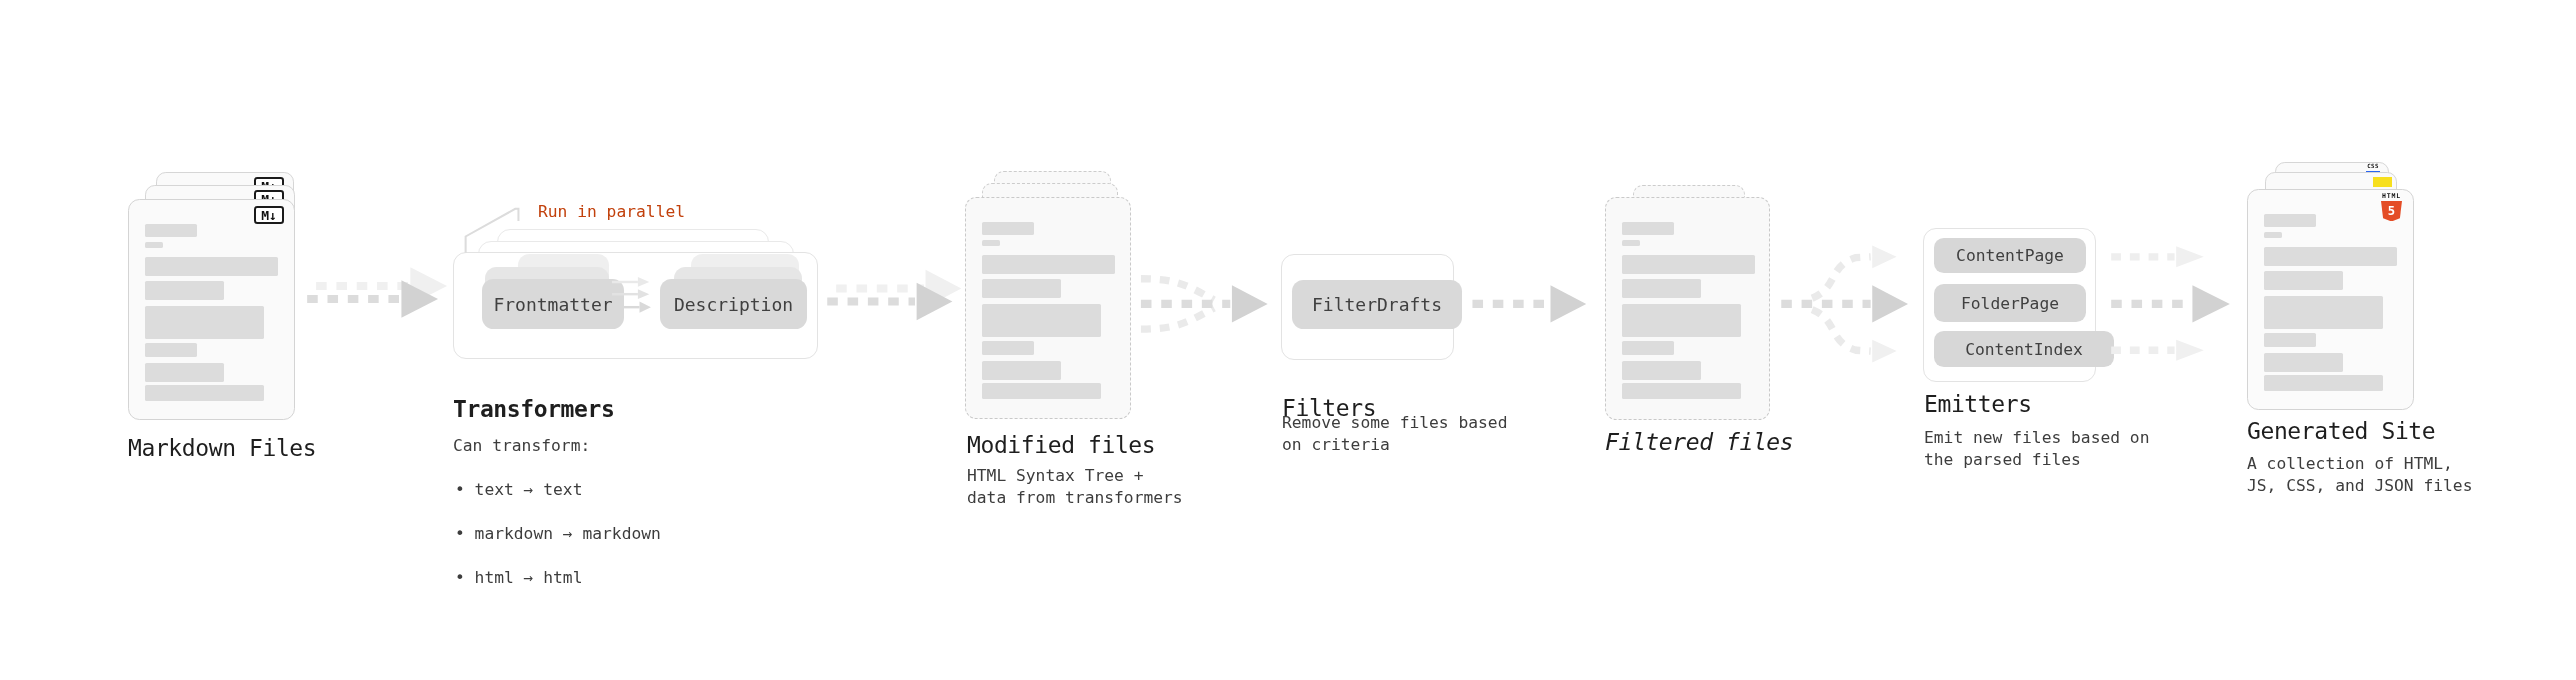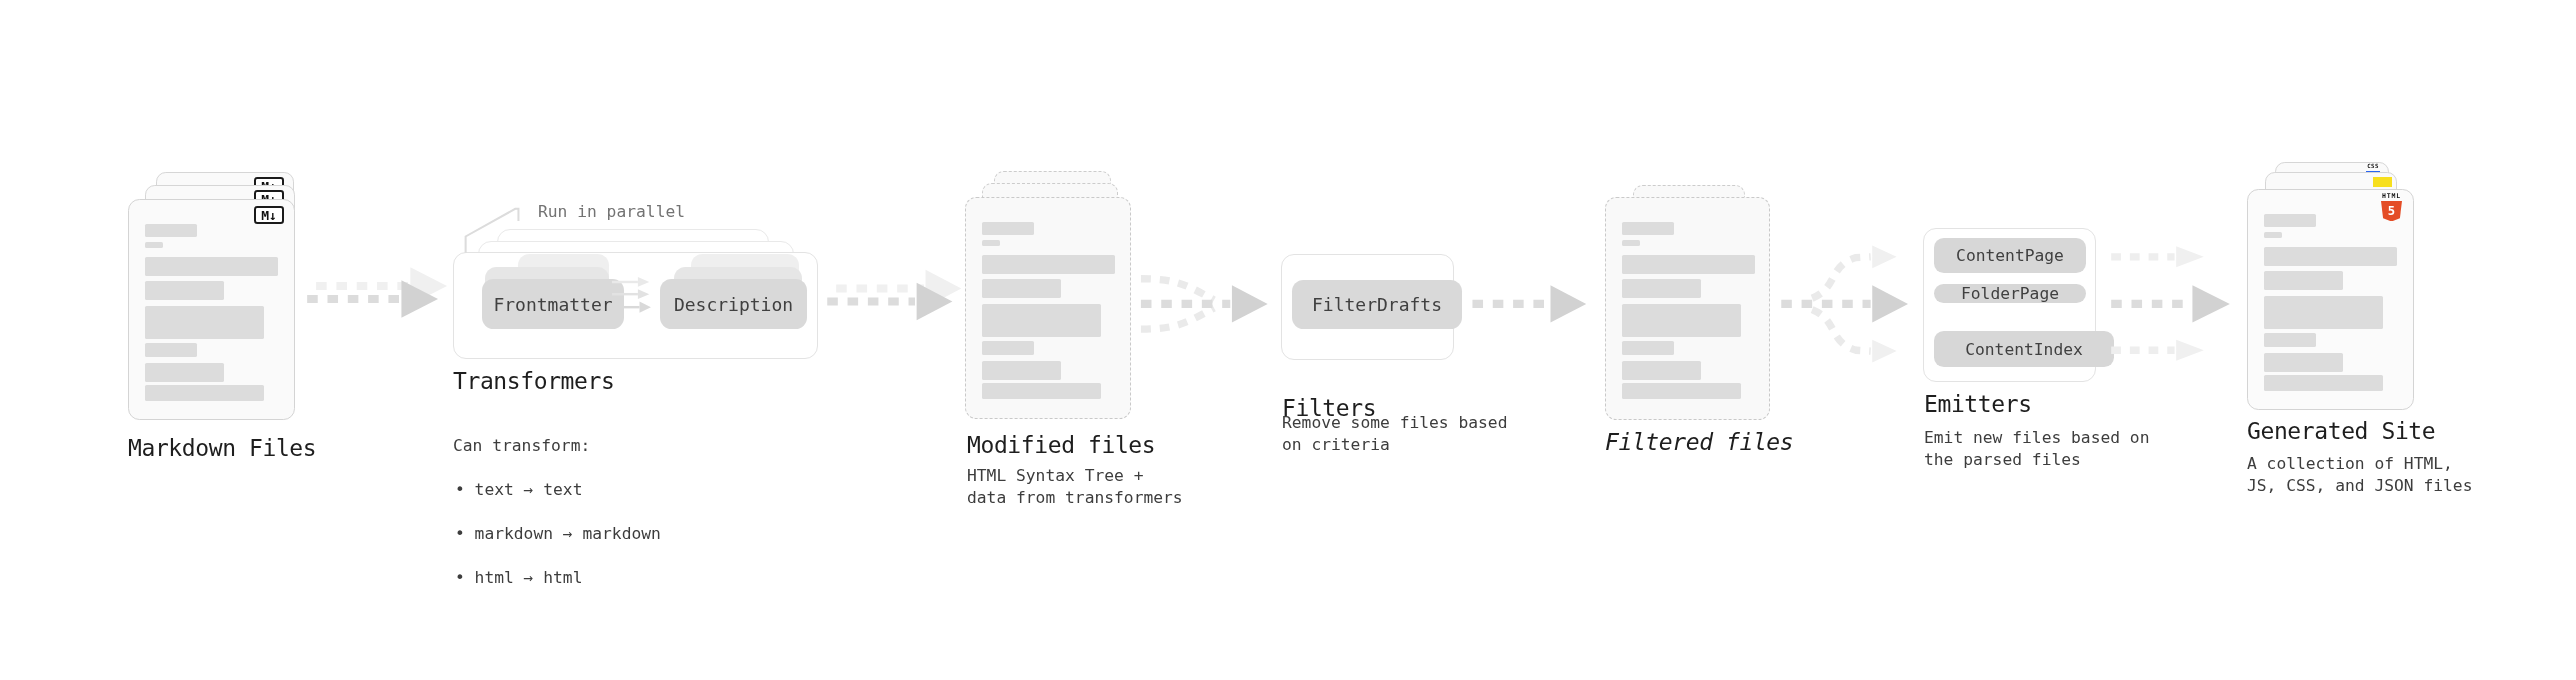--- a/index.html
+++ b/index.html
@@ -32,21 +32,21 @@
         display:flex;align-items:center;justify-content:center;
         font-size:18px;color:#404040;white-space:nowrap;}
   .pill.g1{background:#e6e6e6;}
   .pill.g2{background:#efefef;}
   .pill.emit{background:#d7d7d7;border-radius:9.8px;font-size:16.3px;}
 
   
   .stage-title{position:absolute;font-size:23px;line-height:26px;color:#1e1e1e;letter-spacing:-0.4px;white-space:nowrap;}
   .stage-sub{position:absolute;font-size:16.3px;line-height:22px;color:#3d3d3d;white-space:pre-line;}
   .bullet{margin-left:2px;}
-  .annotation{position:absolute;font-size:16.3px;color:#737373;white-space:nowrap;}
+  .annotation{position:absolute;font-size:16.3px;color:#c2410c;white-space:nowrap;}
 
   
   .md-badge{position:absolute;box-sizing:border-box;background:#ffffff;border:2.4px solid #1a1a1a;border-radius:3.3px;
             display:flex;align-items:center;justify-content:center;font-weight:700;font-size:13px;color:#111;}
 
   
   .css-badge{position:absolute;width:18px;text-align:center;}
   .css-badge .t{font-size:5.7px;font-weight:800;color:#111;line-height:5.7px;letter-spacing:0.4px;}
   .css-badge .u{height:2.4px;margin:0.8px auto 0;width:14.6px;}
   .js-badge{position:absolute;}
@@ -95,21 +95,21 @@
 
     <div class="pill g2" style="left:518px;top:254px;width:91px;height:50px;"></div>
     <div class="pill g2" style="left:691px;top:254px;width:108px;height:50px;"></div>
     <div class="pill g1" style="left:485px;top:267px;width:124px;height:50px;"></div>
     <div class="pill g1" style="left:674px;top:267px;width:128px;height:50px;"></div>
     <div class="pill" style="left:462px;top:279px;width:142px;height:50px;margin-left:20px;">Frontmatter</div>
     <div class="pill" style="left:660px;top:279px;width:147px;height:50px;">Description</div>
 
     <div class="annotation" style="left:538px;top:202px;">Run in parallel</div>
 
-    <div class="stage-title" style="left:453px;top:368px;">Transformers</div>
+    <div class="stage-title" style="left:453px;top:396px;font-weight:bold;">Transformers</div>
     <div class="stage-sub" style="left:453px;top:413px;">
       <div>Can transform:</div>
       <div class="bullet">• text → text</div>
       <div class="bullet">• markdown → markdown</div>
       <div class="bullet">• html → html</div>
     </div>
   </div>
 
   <div>
     <div class="peek dashed" style="left:994px;top:171px;width:117px;height:39px;"></div>
@@ -148,21 +148,21 @@
         <i class="bar"></i>
         <i class="bar"></i>
         <i class="bar"></i>
     </div>
     <div class="stage-title" style="left:1605px;top:429px;font-style:italic;">Filtered files</div>
   </div>
 
   <div>
     <div class="panel" style="left:1923px;top:228px;width:173px;height:154px;"></div>
     <div class="pill emit" style="left:1934px;top:238px;width:152px;height:35px;">ContentPage</div>
-    <div class="pill emit" style="left:1934px;top:284px;width:152px;height:19px;">FolderPage</div>
+    <div class="pill emit" style="left:1934px;top:284px;width:152px;height:38px;">FolderPage</div>
     <div class="pill emit" style="left:1934px;top:331px;width:180px;height:36px;">ContentIndex</div>
     <div class="stage-title" style="left:1924px;top:391px;">Emitters</div>
     <div class="stage-sub" style="left:1924px;top:427px;">Emit new files based on
 the parsed files</div>
   </div>
 
   <div>
     <div class="peek" style="left:2275px;top:162px;width:114px;height:36px;"></div>
     <div class="css-badge" style="left:2364px;top:164px;">
       <div class="t">CSS</div>

